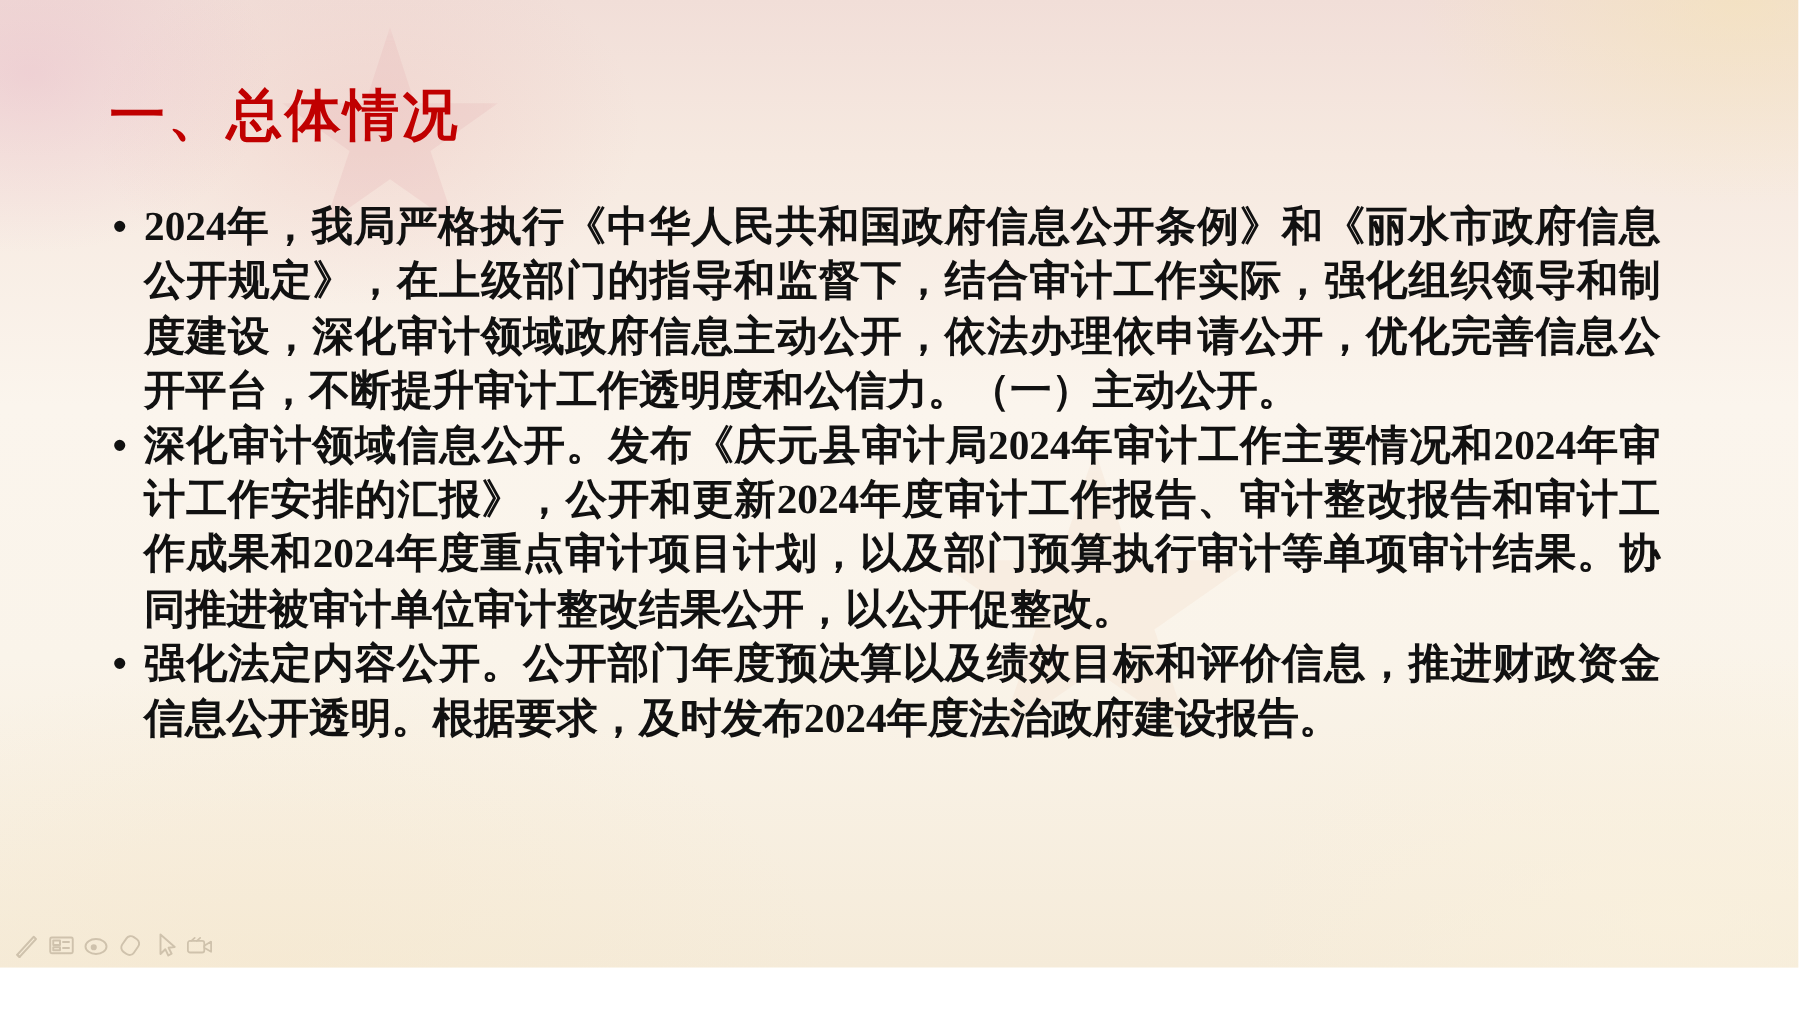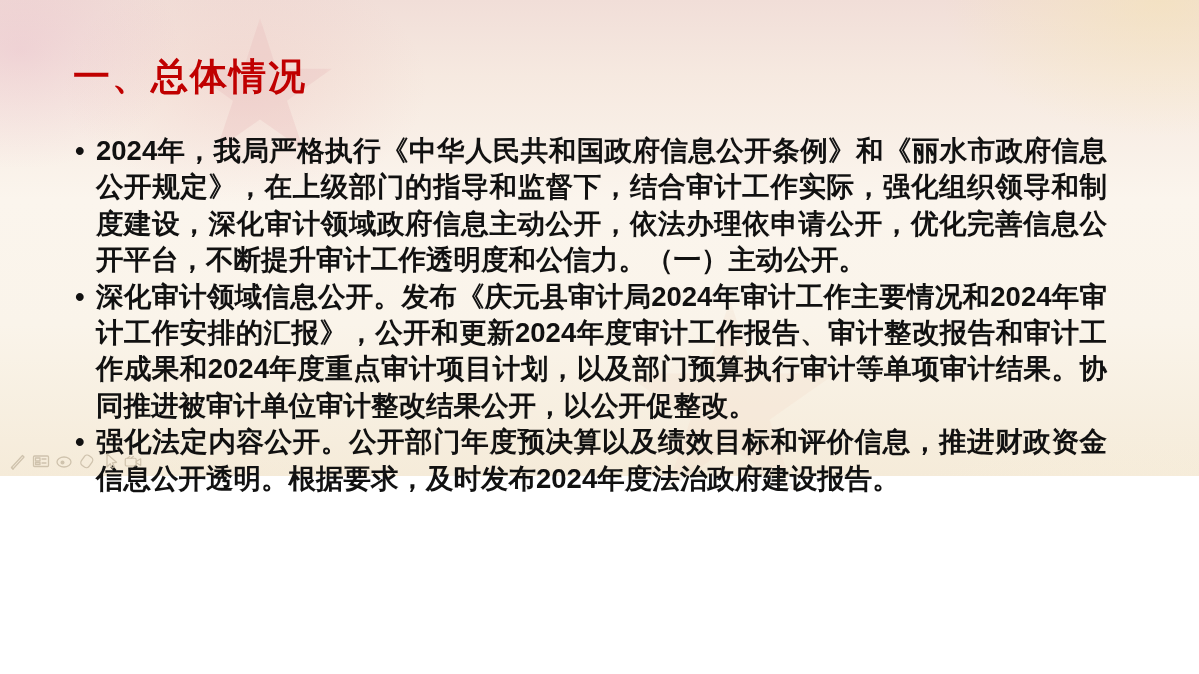--- a/index.html
+++ b/index.html
@@ -10,28 +10,29 @@
     width: 1199px;
     height: 674px;
     overflow: hidden;
     position: relative;
     font-family: "Liberation Sans", "DejaVu Sans", sans-serif;
   }
   .slide {
     position: absolute;
     inset: 0;
     width: 1199px;
-    height: 476px;
+    height: 645px;
     background:
       radial-gradient(ellipse 230px 170px at 20px 50px,  rgba(225,160,190,0.28), transparent 70%),
       radial-gradient(ellipse 260px 170px at 245px 85px, rgba(230,165,165,0.22), transparent 70%),
       radial-gradient(ellipse 300px 190px at 1160px 0px, rgba(245,228,178,0.55), transparent 72%),
       radial-gradient(ellipse 420px 260px at 1120px 610px, rgba(250,241,221,0.65), transparent 72%),
       radial-gradient(ellipse 520px 300px at 180px 660px,  rgba(246,232,206,0.55), transparent 72%),
       linear-gradient(180deg, #f1ded8 0%, #f6e9e0 16%, #fbf5ed 42%, #faf4ea 68%, #f5ebd9 100%);
+    font-family: Liberation Serif, serif;
   }
   .star-deco {
     position: absolute;
     left: 185px;
     top: 18px;
     width: 150px;
     height: 145px;
     background: #e8b9b9;
     opacity: 0.30;
     clip-path: polygon(50% 0%, 61% 35%, 98% 35%, 68% 57%, 79% 91%, 50% 70%, 21% 91%, 32% 57%, 2% 35%, 39% 35%);

